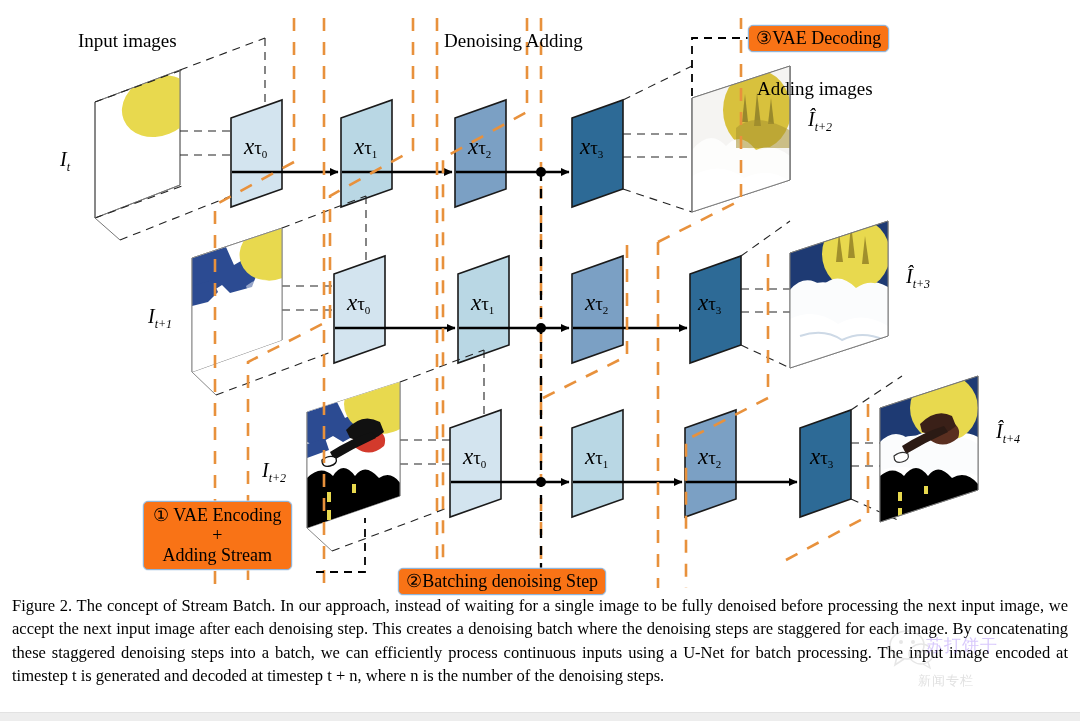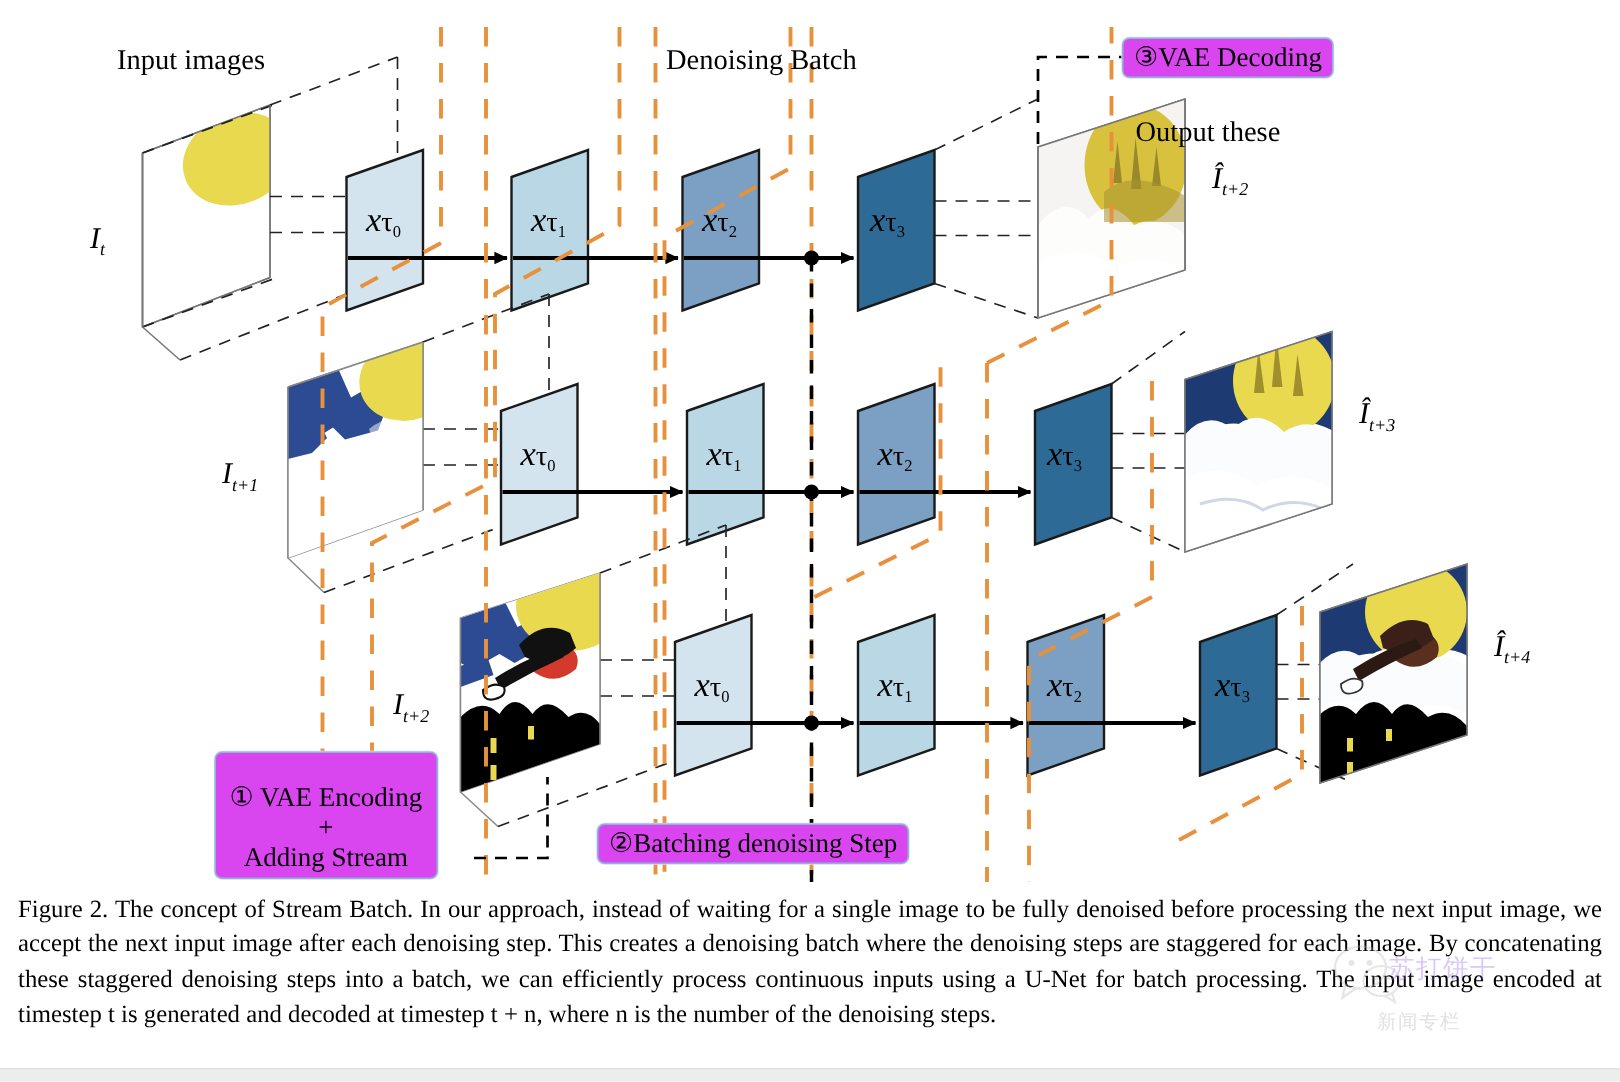--- a/index.html
+++ b/index.html
@@ -7,23 +7,23 @@
   body{width:1080px;height:721px;overflow:hidden;
        font-family:"Liberation Serif","DejaVu Serif",serif;color:#000;}
   #root{position:relative;width:1080px;height:721px;background:#fff;}
   #figure{position:absolute;left:0;top:0;width:940px;height:588px;}
   #figure svg{position:absolute;left:0;top:0;}
   .lbl{position:absolute;white-space:nowrap;}
   .hdr{font-size:19px;}
   .ital{font-style:italic;font-size:20px;}
   .ital sub{font-style:italic;font-size:12px;}
   .boxlbl{position:absolute;border:1.4px solid #8fb4d9;border-radius:5px;
-          background:#d946ef;padding:2px 7px 3px 7px;font-size:18px;line-height:1.12;
+          background:#f97316;padding:2px 7px 3px 7px;font-size:18px;line-height:1.12;
           white-space:nowrap;box-shadow:0 0 0 0.5px #cfe0f0;}
-  .boxlbl.multi{text-align:center;padding:19px 9px 4px 9px;}
+  .boxlbl.multi{text-align:center;padding:3px 9px 4px 9px;}
   .tau{font-family:"Liberation Serif","DejaVu Serif",serif;}
   #caption{position:absolute;left:0;top:588px;width:1080px;height:120px;
            padding:6px 12px 0 12px;box-sizing:border-box;
            font-size:16.5px;line-height:1.42;text-align:justify;
            font-family:"Liberation Serif","DejaVu Serif",serif;}
   #bottomrule{position:absolute;left:0;top:712px;width:1080px;height:9px;
               background:#ededed;border-top:1px solid #e2e2e2;}
   #watermark{position:absolute;left:888px;top:628px;width:170px;height:62px;
              opacity:0.33;pointer-events:none;}
   .wm-txt{position:absolute;left:38px;top:6px;font-size:17px;color:#8b5cf6;
@@ -262,22 +262,22 @@
         <circle cx="541" cy="482" r="5" fill="#000"></circle>
       </g>
 
       <g stroke="#000" stroke-width="1.8" stroke-dasharray="8,6" fill="none">
         <path d="M692,96 L692,38 L748,38"></path>
         <path d="M316,572 L365,572 L365,518"></path>
       </g>
     </svg>
 
     <div class="lbl hdr" style="left:78px;top:30px;">Input images</div>
-    <div class="lbl hdr" style="left:444px;top:30px;">Denoising Batch</div>
-    <div class="lbl hdr" style="left:757px;top:78px;">Output these</div>
+    <div class="lbl hdr" style="left:444px;top:30px;">Denoising Adding</div>
+    <div class="lbl hdr" style="left:757px;top:78px;">Adding images</div>
 
     <div class="lbl ital" style="left:60px;top:148px;">
       <span>I</span><sub>t</sub>
     </div>
     <div class="lbl ital" style="left:148px;top:305px;">
       <span>I</span><sub>t+1</sub>
     </div>
     <div class="lbl ital" style="left:262px;top:459px;">
       <span>I</span><sub>t+2</sub>
     </div>
@@ -334,21 +334,21 @@
     <div class="boxlbl" style="left:748px;top:25px;">
       <span>③</span><span>VAE Decoding</span>
     </div>
 
     <div class="boxlbl multi" style="left:143px;top:501px;">
       <div><span>①</span> <span>VAE Encoding</span></div>
       <div>+</div>
       <div>Adding Stream</div>
     </div>
 
-    <div class="boxlbl" style="left:398px;top:549px;">
+    <div class="boxlbl" style="left:398px;top:568px;">
       <span>②</span><span>Batching denoising Step</span>
     </div>
 
   </div>
 
   <div id="caption">
     <span>Figure 2.</span>
     <span>The concept of Stream Batch. In our approach, instead of waiting for a single image to be fully denoised before processing the next input image, we accept the next input image after each denoising step. This creates a denoising batch where the denoising steps are staggered for each image. By concatenating these staggered denoising steps into a batch, we can efficiently process continuous inputs using a U-Net for batch processing. The input image encoded at timestep t is generated and decoded at timestep t + n, where n is the number of the denoising steps.</span>
   </div>
 

